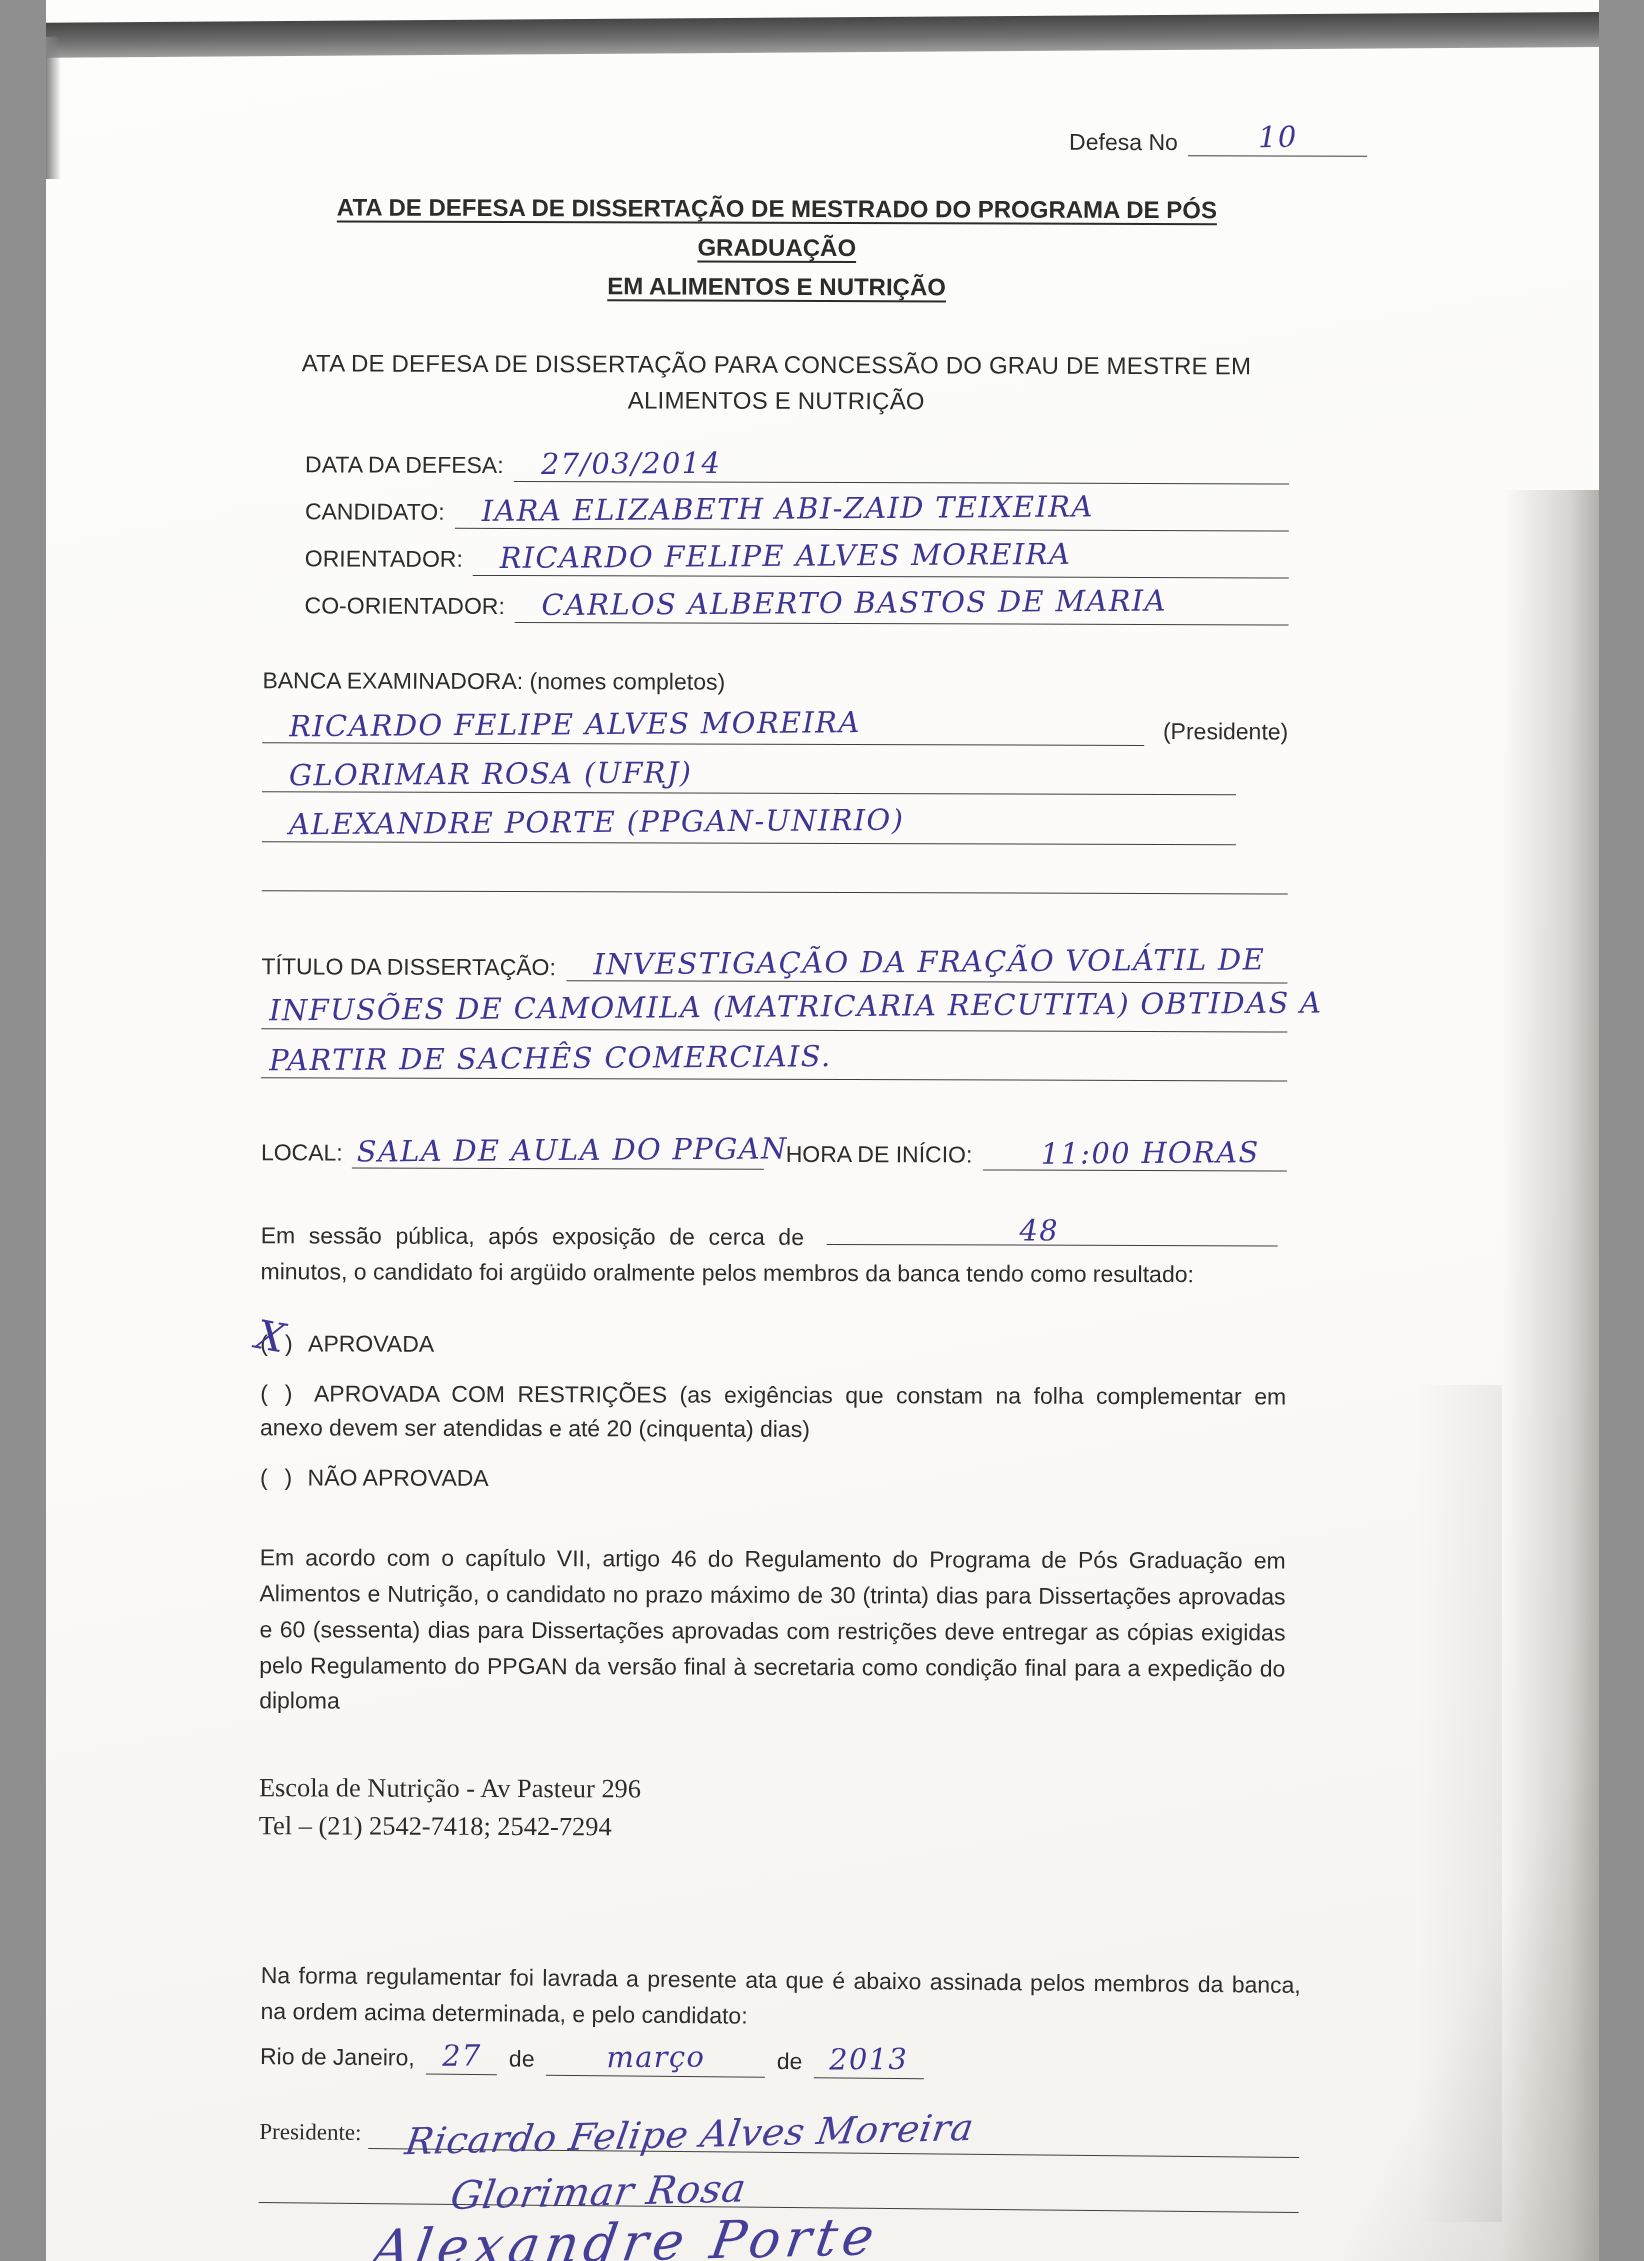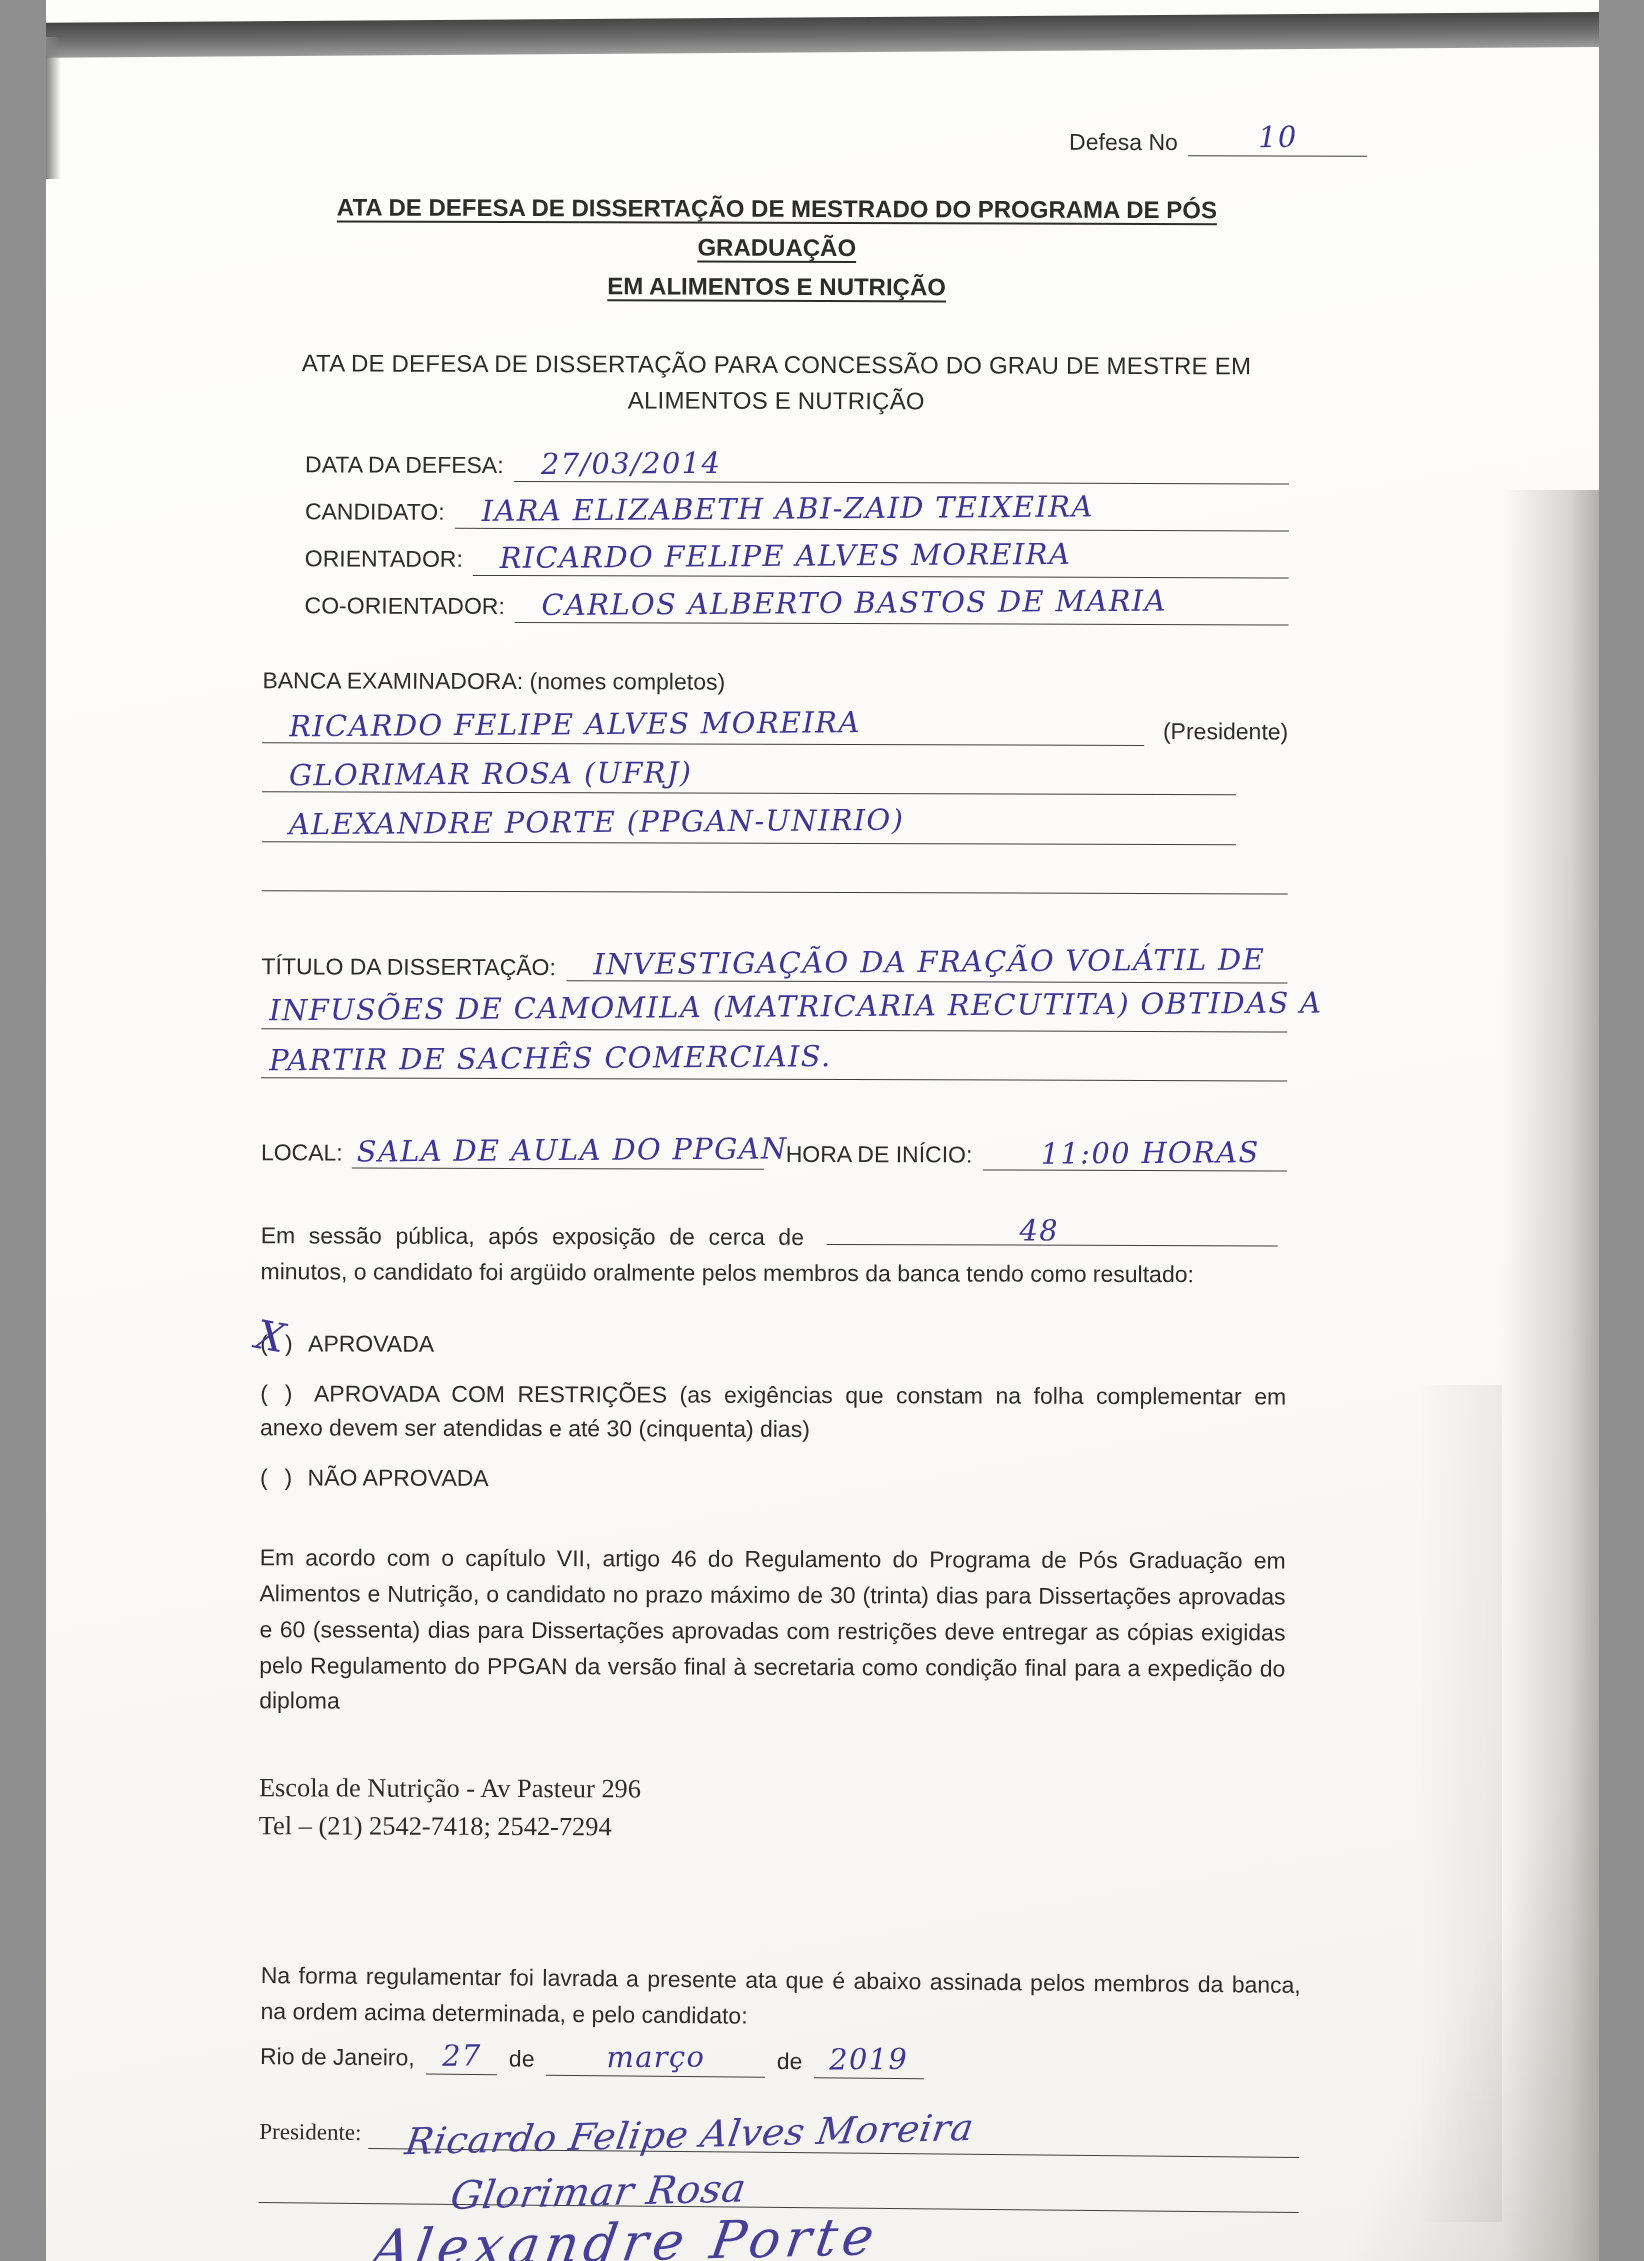--- a/index.html
+++ b/index.html
@@ -227,21 +227,21 @@
       <span>minutos, o candidato foi argüido oralmente pelos membros da banca tendo como resultado:</span>
     </p>
 
     <div class="opts">
       <div class="opt">
         <span class="paren"><span>(</span><span class="gap"></span><span>)</span><span class="mark ink">X</span></span>
         <span class="optlbl">APROVADA</span>
       </div>
       <div class="opt">
         <span class="paren"><span>(</span><span class="gap"></span><span>)</span><span class="mark ink"></span></span>
-        <span class="optlbl">APROVADA COM RESTRIÇÕES (as exigências que constam na folha complementar em anexo devem ser atendidas e até 30 (cinquenta) dias)</span>
+        <span class="optlbl">APROVADA COM RESTRIÇÕES (as exigências que constam na folha complementar em anexo devem ser atendidas e até 20 (cinquenta) dias)</span>
       </div>
       <div class="opt">
         <span class="paren"><span>(</span><span class="gap"></span><span>)</span><span class="mark ink"></span></span>
         <span class="optlbl">NÃO APROVADA</span>
       </div>
     </div>
 
     <p class="p p-reg">Em acordo com o capítulo VII, artigo 46 do Regulamento do Programa de Pós Graduação em Alimentos e Nutrição, o candidato no prazo máximo de 30 (trinta) dias para Dissertações aprovadas e 60 (sessenta) dias para Dissertações aprovadas com restrições deve entregar as cópias exigidas pelo Regulamento do PPGAN da versão final à secretaria como condição final para a expedição do diploma</p>
 
     <div class="contato">
@@ -258,21 +258,21 @@
       <span class="lbl">Rio de Janeiro,</span>
       <span class="uline w-dia">
         <span class="ink hw center">27</span>
       </span>
       <span class="lbl">de</span>
       <span class="uline w-mes">
         <span class="ink hw center">março</span>
       </span>
       <span class="lbl">de</span>
       <span class="uline w-ano">
-        <span class="ink hw center">2019</span>
+        <span class="ink hw center">2013</span>
       </span>
     </div>
 
     <div class="sig-row1">
       <span class="lbl">Presidente:</span>
       <span class="uline">
         <span class="sig ink s1">Ricardo Felipe Alves Moreira</span>
       </span>
     </div>
 

